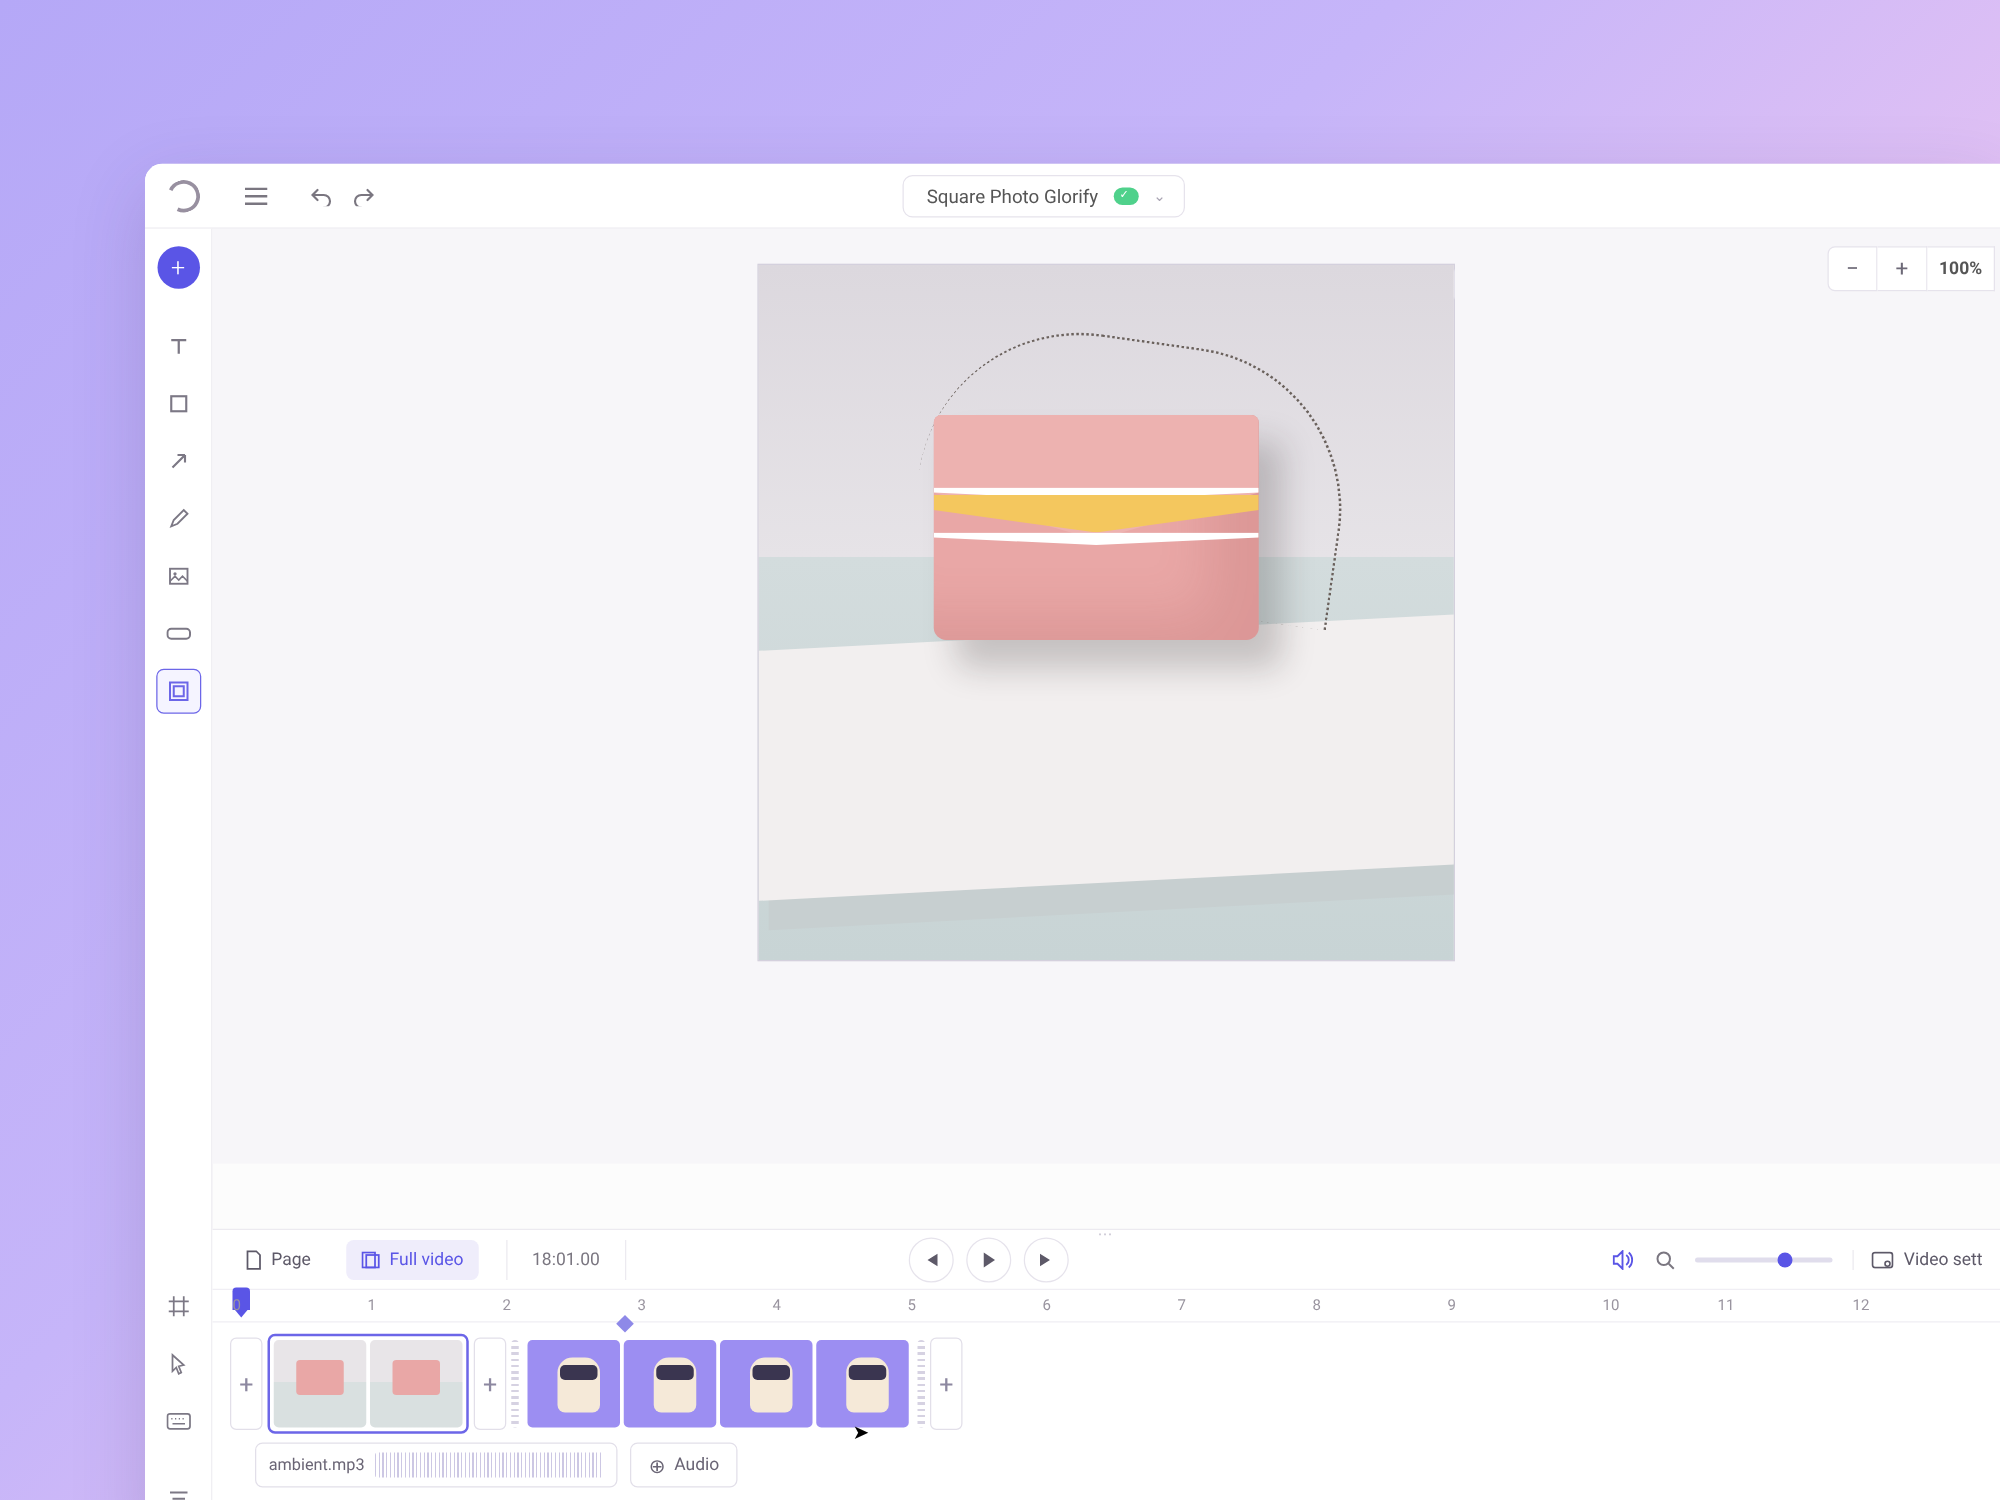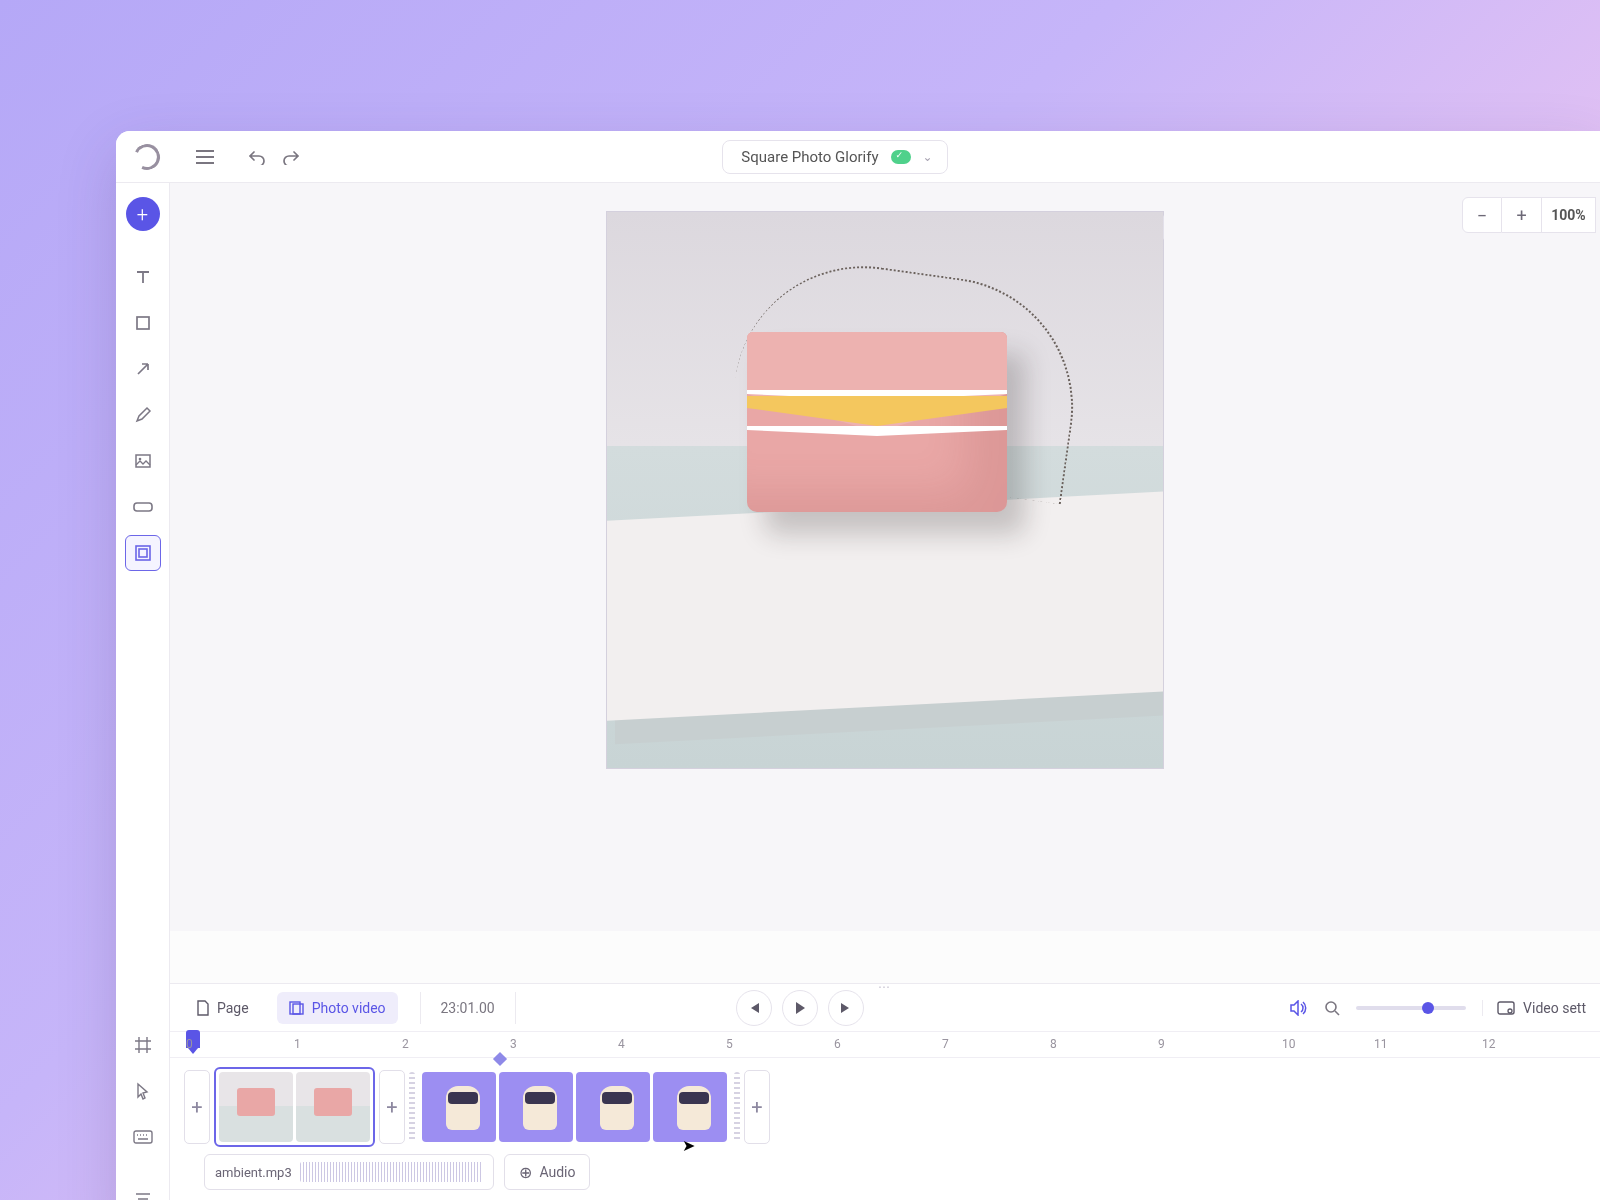--- a/index.html
+++ b/index.html
@@ -237,23 +237,23 @@
         <svg width="14" height="16" viewBox="0 0 14 16">
             <path d="M2 1h7l3 3v11H2z" fill="none" stroke="currentColor" stroke-width="1.4"></path>
           </svg>
         <span>Page</span>
       </div>
       <div class="tab active">
         <svg width="16" height="14" viewBox="0 0 16 14">
             <rect x="1" y="1" width="10" height="12" fill="none" stroke="currentColor" stroke-width="1.4"></rect>
             <rect x="4" y="3" width="10" height="10" fill="none" stroke="currentColor" stroke-width="1.4"></rect>
           </svg>
-        <span>Photo video</span>
-      </div>
-      <div class="tl-time">23:01.00</div>
+        <span>Full video</span>
+      </div>
+      <div class="tl-time">18:01.00</div>
 
       <div class="pb-controls">
         <div class="pb-btn">
             <svg width="14" height="12" viewBox="0 0 14 12">
               <path d="M2 1v10M12 1L4 6l8 5z" fill="currentColor"></path>
             </svg>
           </div>
         <div class="pb-btn">
             <svg width="12" height="14" viewBox="0 0 12 14">
               <path d="M2 1l9 6-9 6z" fill="currentColor"></path>

